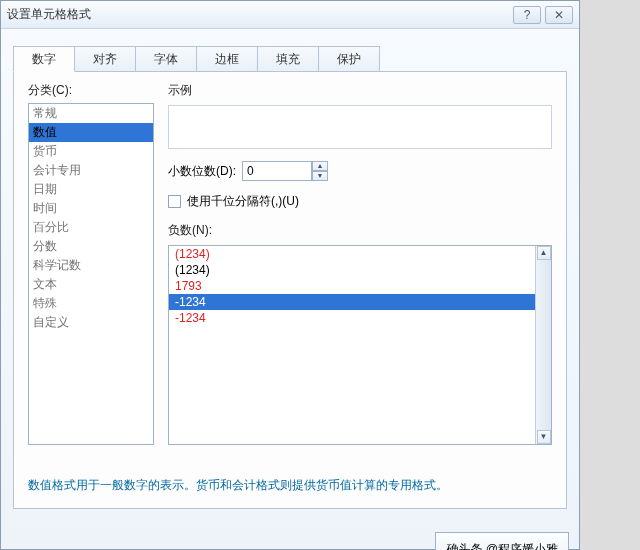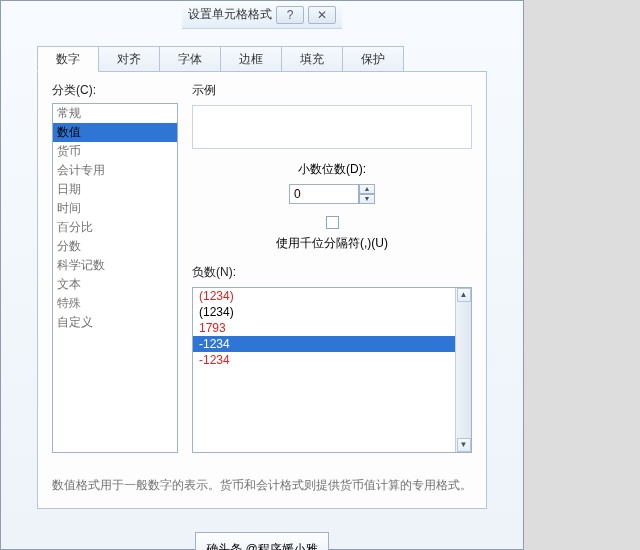--- a/index.html
+++ b/index.html
@@ -1,48 +1,48 @@
 <!DOCTYPE html>
 <html><head>
 <meta charset="utf-8">
 <style>
 * { box-sizing: border-box; font-family: "Microsoft YaHei", "SimSun", sans-serif; font-size: 12px; }
 body { margin: 0; background: #ddd; }
-.window { width: 524px; height: 550px; background: linear-gradient(#f7fbff, #edf3f9); border: 1px solid #8b9db1; display: flex; flex-direction: column; align-items: center; }
+.window { width: 580px; height: 550px; background: linear-gradient(#f7fbff, #edf3f9); border: 1px solid #8b9db1; display: flex; flex-direction: column; }
 .titlebar { height: 28px; background: linear-gradient(#fafdff, #e4edf7); display: flex; align-items: center; padding: 0 6px; border-bottom: 1px solid #c7d4e3; }
 .titlebar .title { flex: 1; color: #333; }
 .titlebar .tb-btn { width: 28px; height: 18px; border: 1px solid #a7b8cc; background: linear-gradient(#f3f8fd,#dde8f3); margin-left: 4px; display: flex; align-items: center; justify-content: center; color: #556; cursor: pointer; border-radius: 2px; }
 .body { flex: 1; padding: 16px 12px 0 12px; display: flex; flex-direction: column; }
 .tabs { display: flex; height: 26px; position: relative; }
 .tab { padding: 4px 18px; border: 1px solid #b5c4d7; background: linear-gradient(#f6f9fd,#e9f0f8); color: #333; margin-right: -1px; cursor: pointer; position: relative; top: 1px; }
 .tab.active { background: #fdfdfe; border-bottom: 1px solid #fdfdfe; z-index: 2; }
 .tab-panel { flex: 1; border: 1px solid #b5c4d7; background: #fdfdfe; padding: 10px 14px 14px 14px; display: flex; flex-direction: column; }
 .cols { display: flex; flex: 1; gap: 14px; }
 .left { width: 126px; display: flex; flex-direction: column; }
 .lbl { margin-bottom: 4px; color: #222; }
 .listbox { flex: 1; border: 1px solid #9fb2c9; background: #fff; overflow: hidden; }
 .listbox .item { padding: 1px 4px; color: #737373; cursor: pointer; white-space: nowrap; }
 .listbox .item.selected { background: #2f75d6; color: #000000; }
 .right { flex: 1; display: flex; flex-direction: column; }
 .example-box { height: 44px; border: 1px solid #c8d4e2; background: #fff; margin-top: 2px; }
-.row { display: flex; align-items: center; margin-top: 12px; gap: 6px; flex-direction: column; }
+.row { display: flex; align-items: center; margin-top: 12px; gap: 6px; }
 .spin { display: flex; }
 .spin input { width: 70px; height: 20px; border: 1px solid #9fb2c9; padding: 0 4px; }
 .spin-btns { display: flex; flex-direction: column; }
 .spin-btns div { width: 16px; height: 10px; border: 1px solid #9fb2c9; background: linear-gradient(#f6f9fd,#e4edf6); font-size: 7px; line-height: 7px; text-align: center; cursor: pointer; color: #456; }
 .chk { width: 13px; height: 13px; border: 1px solid #8fa5bf; background: #fff; display: inline-block; }
 .neglist { flex: 1; border: 1px solid #9fb2c9; background: #fff; margin-top: 2px; position: relative; display: flex; }
 .neglist-inner { flex: 1; overflow: hidden; }
 .neglist .nitem { padding: 1px 6px; cursor: pointer; }
 .neglist .nitem.red { color: #d22; }
 .neglist .nitem.black { color: #000; }
 .neglist .nitem.selected { background: #2f75d6; color: #fff; }
 .sbar { width: 16px; background: linear-gradient(90deg,#eef3f9,#dde7f1); border-left: 1px solid #c0cedd; display: flex; flex-direction: column; align-items: center; justify-content: space-between; }
 .sbar .arr { width: 14px; height: 14px; border: 1px solid #aeb; background: linear-gradient(#f6f9fd,#e4edf6); font-size: 8px; line-height: 12px; text-align: center; color: #456; border-color:#b6c6d8; cursor:pointer;}
-.desc { margin-top: 24px; color: #737373; }
+.desc { margin-top: 32px; color: #0369a1; }
 .footer { height: 40px; display: flex; align-items: center; justify-content: flex-end; padding: 0 10px; gap: 6px; }
 .btn { height: 24px; padding: 16px 10px; border: 1px solid #9fb2c9; background: linear-gradient(#fdfefe,#e8eff7); cursor: pointer; display:flex; align-items:center;margin-top:40px;}
 </style>
 </head>
 <body>
 
 <div class="window">
   <div class="titlebar">
     <span class="title">设置单元格格式</span>
     <div class="tb-btn">?</div>

